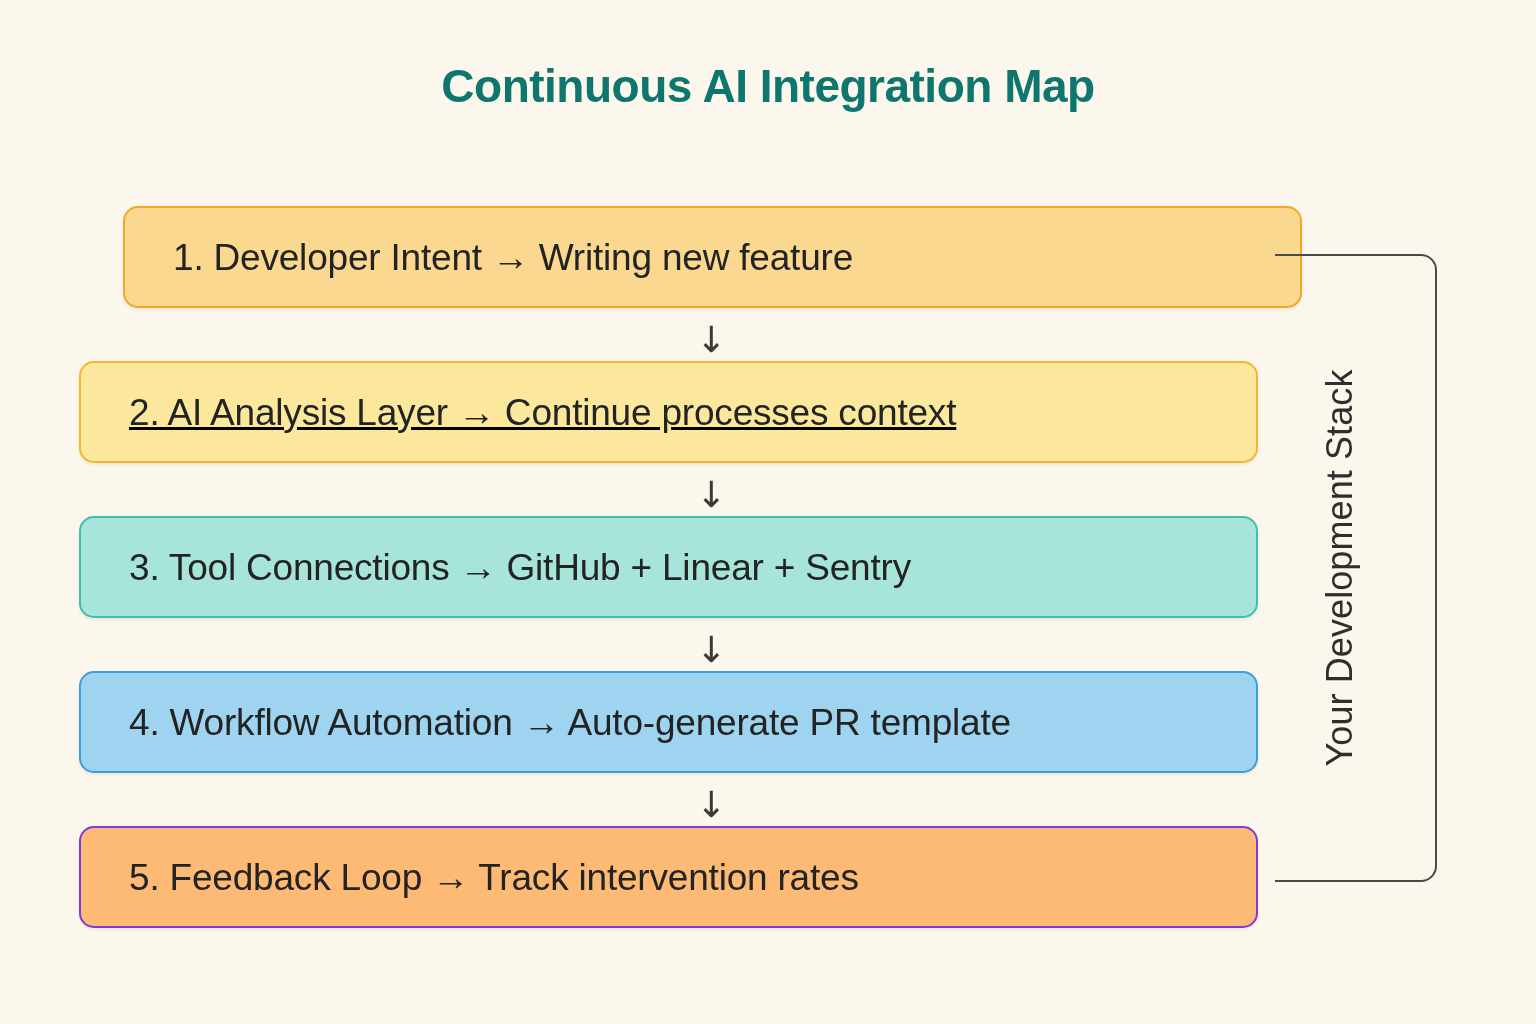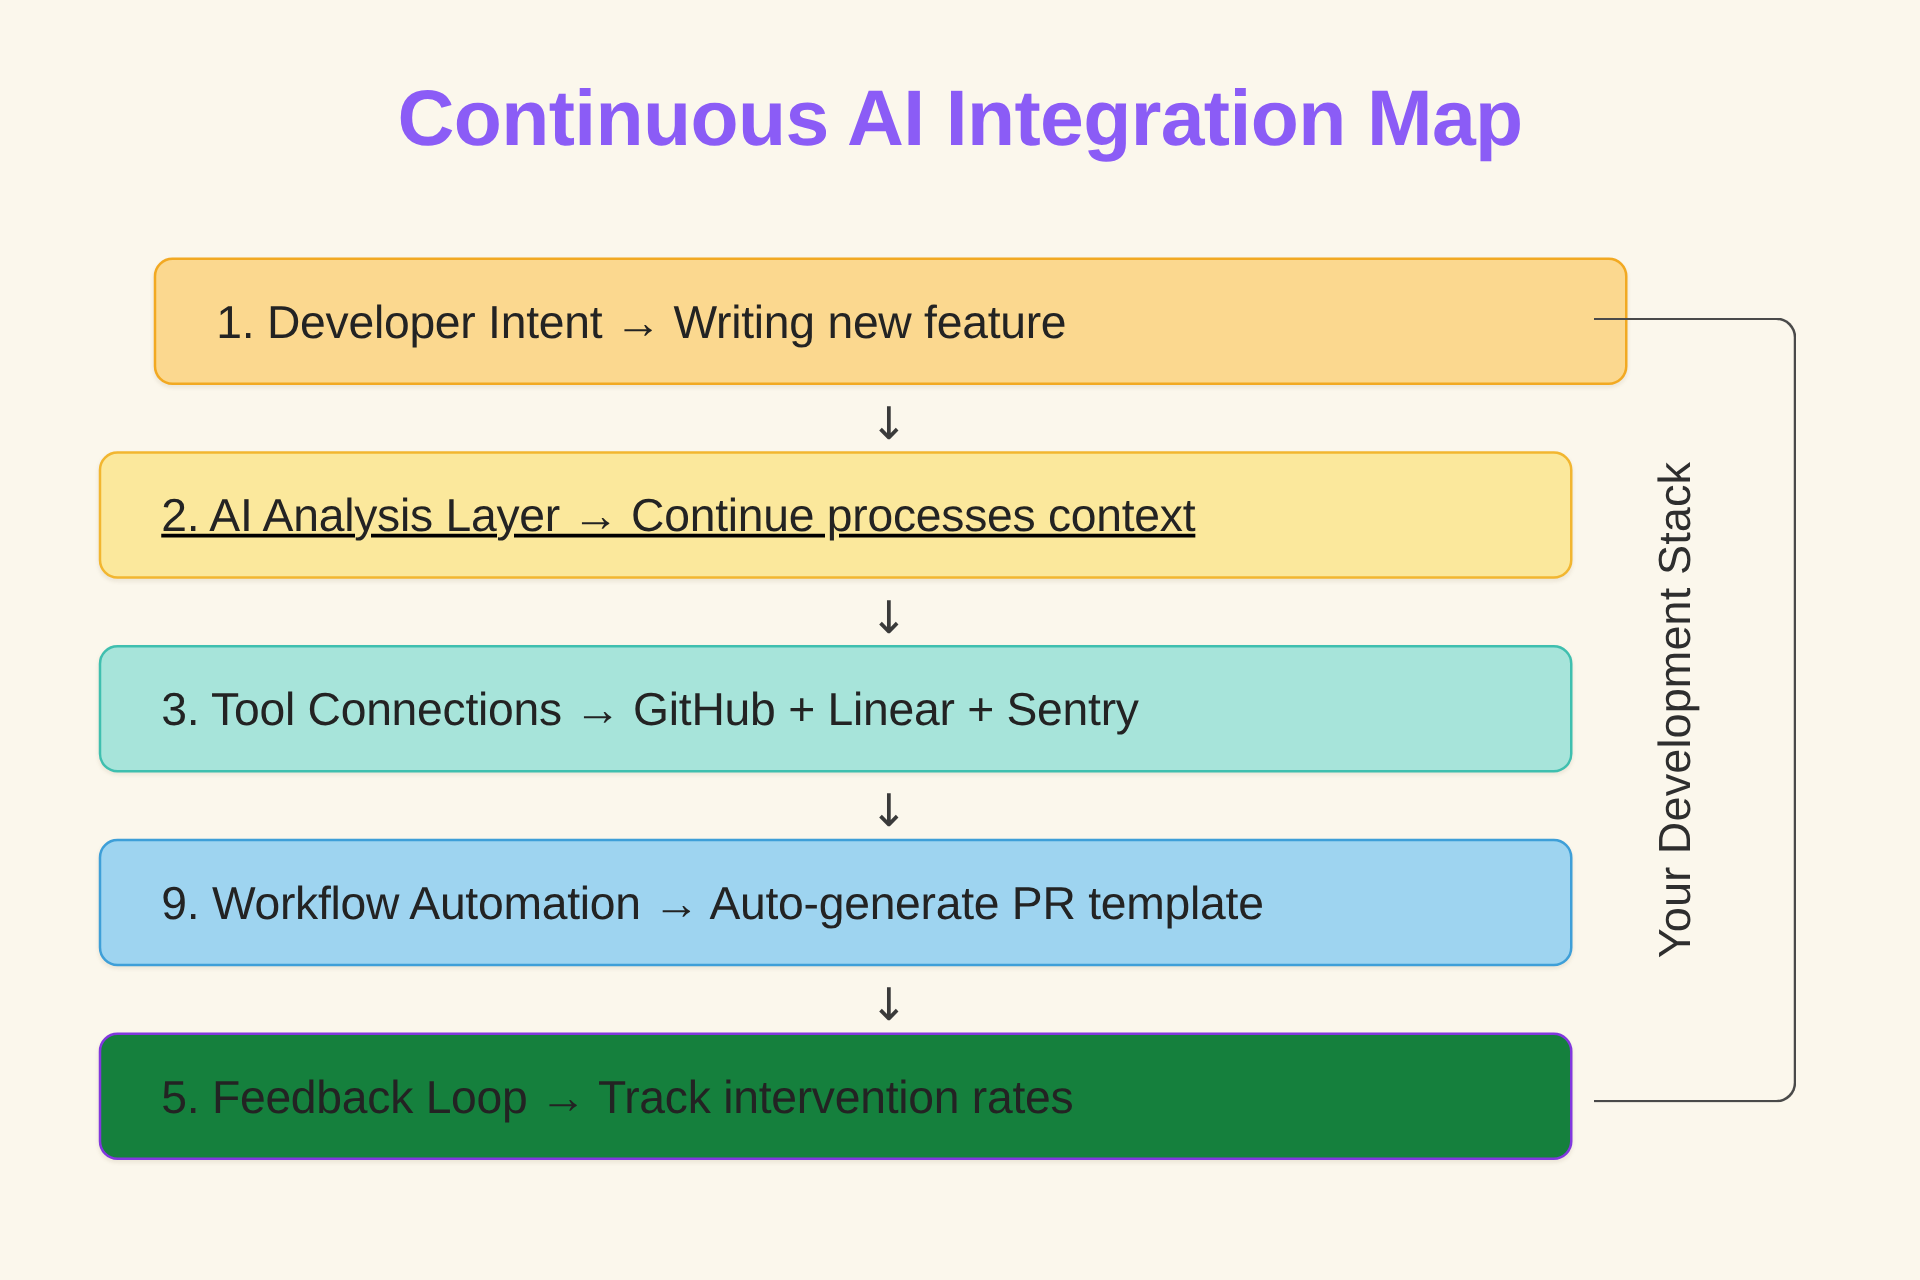--- a/index.html
+++ b/index.html
@@ -22,24 +22,24 @@
     height: 1024px;
   }
 
   
   #page-title {
     position: absolute;
     left: 0;
     top: 62px;
     width: 1536px;
     text-align: center;
-    font-size: 63px;
+    font-size: 46px;
     font-weight: 700;
     letter-spacing: -0.5px;
-    color: #8b5cf6;
+    color: #0f766e;
     line-height: 1.05;
     white-space: nowrap;
   }
 
   
   .flow-row {
     position: absolute;
     left: 79px;
     width: 1179px;
     height: 102px;
@@ -59,21 +59,21 @@
     letter-spacing: -0.2px;
     margin-left: 48px;
     white-space: nowrap;
     line-height: 1;
   }
 
   .row-1 { top: 206px;  background: #FBD88F; border-color: #F2A922; margin-left: 44px; }
   .row-2 { top: 361px;  background: #FBE89C; border-color: #F2B630; text-decoration: underline; }
   .row-3 { top: 516px;  background: #A7E4DA; border-color: #3FBFAF; }
   .row-4 { top: 671px;  background: #9ED4F0; border-color: #3E9FD8; }
-  .row-5 { top: 826px;  background: #15803d; border-color: #8138DE; }
+  .row-5 { top: 826px;  background: #fdba74; border-color: #8138DE; }
 
   
   .flow-arrow {
     position: absolute;
     left: 0;
     width: 1536px;
     text-align: center;
     color: #3A3A3A;
     font-size: 36px;
     line-height: 1;
@@ -150,21 +150,21 @@
 
   <div class="flow-row row-3">
     <span class="flow-label">3. Tool Connections → GitHub + Linear + Sentry</span>
   </div>
 
   <div class="flow-arrow arrow-3">
     <span class="arrow-glyph">↓</span>
   </div>
 
   <div class="flow-row row-4">
-    <span class="flow-label">9. Workflow Automation → Auto-generate PR template</span>
+    <span class="flow-label">4. Workflow Automation → Auto-generate PR template</span>
   </div>
 
   <div class="flow-arrow arrow-4">
     <span class="arrow-glyph">↓</span>
   </div>
 
   <div class="flow-row row-5">
     <span class="flow-label">5. Feedback Loop → Track intervention rates</span>
   </div>
 

